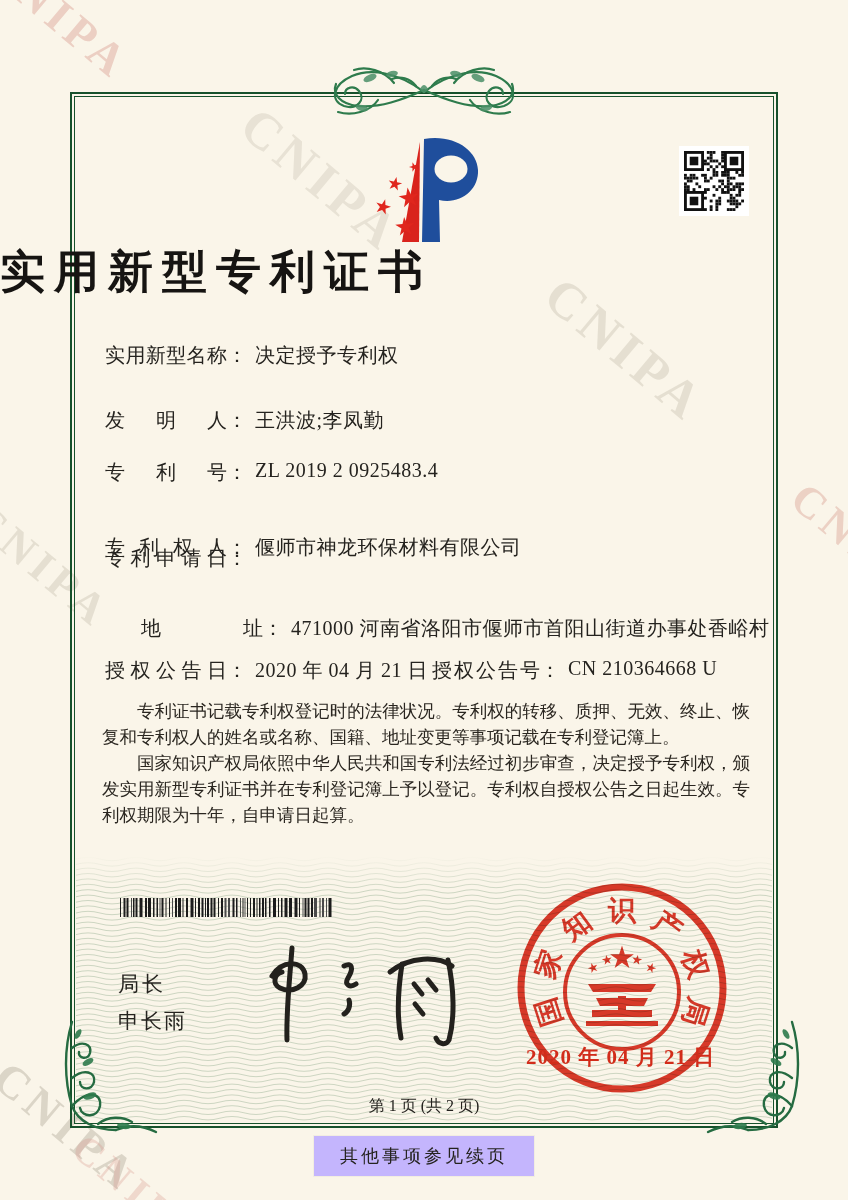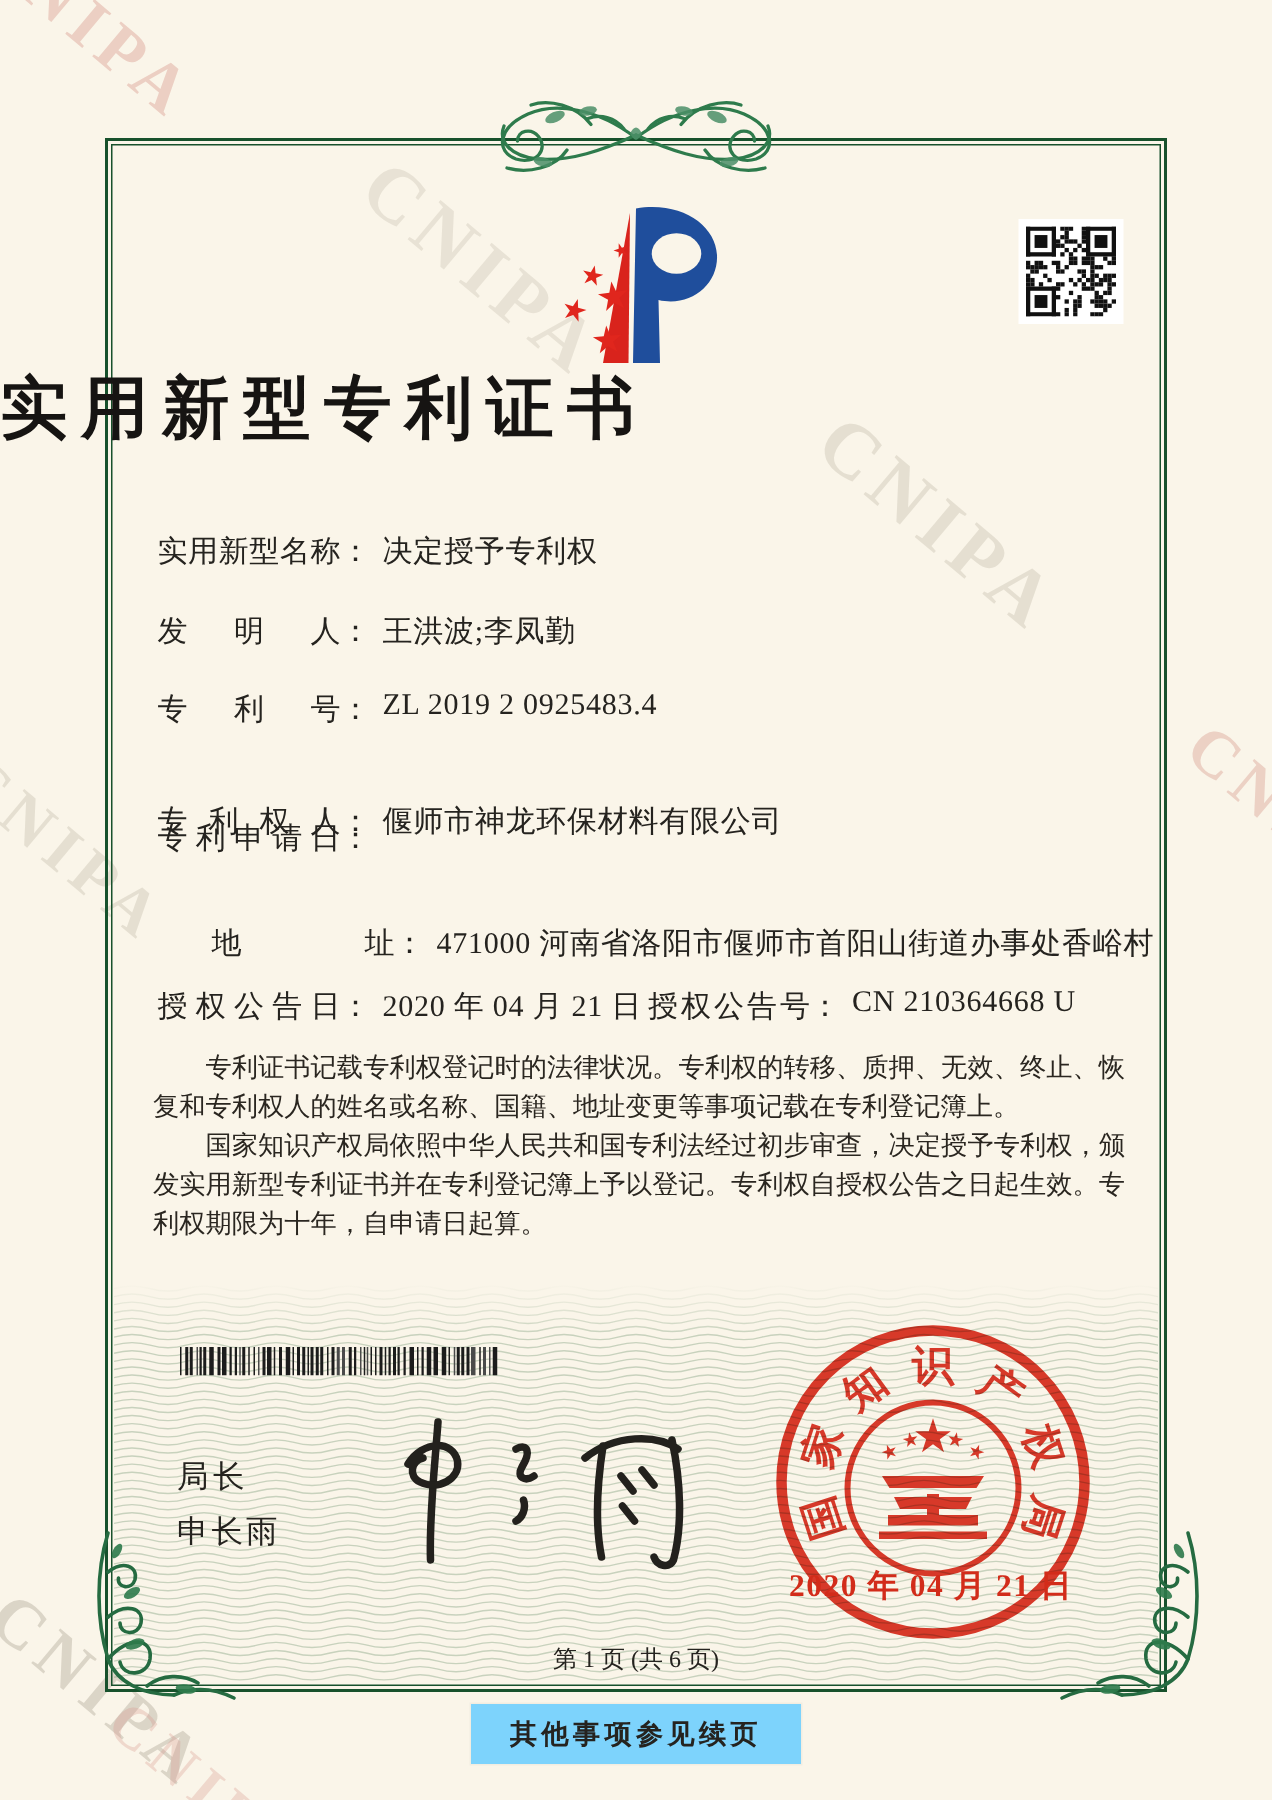--- a/index.html
+++ b/index.html
@@ -34,40 +34,40 @@
   .logo{position:absolute;left:350px;top:134px;}
   .qr{position:absolute;left:679px;top:146px;width:70px;height:70px;background:#fff;
       padding:5px;box-sizing:border-box;}
   .title{position:absolute;left:0;top:242px;width:100%;text-align:left;
          font-size:45px;font-weight:bold;letter-spacing:9px;color:#161412;}
   
   .field{position:absolute;left:105px;font-size:20px;display:flex;align-items:flex-start;}
   .flabel{display:inline-block;width:122px;text-align:justify;text-align-last:justify;}
   .fcolon{display:inline-block;margin-right:8px;}
   .fvalue{display:inline-block;letter-spacing:0.5px;}
-  .f1{top:354px;} .f2{top:407px;} .f3{top:459px;} .f4{top:511px;margin-top:34px;}
+  .f1{top:342px;} .f2{top:407px;} .f3{top:459px;} .f4{top:511px;margin-top:34px;}
   .f5{top:534px;} .f6{top:615px;margin-left:36px;} .f7{top:657px;}
   .field2{position:absolute;left:432px;top:657px;font-size:20px;display:flex;}
   .field2 .flabel{width:108px;}
   
   .body-text{position:absolute;left:102px;top:698px;width:648px;
              font-size:17.5px;line-height:26px;text-align:justify;color:#2a2620;}
   .body-text p{margin:0;text-indent:2em;}
   
   .barcode{position:absolute;left:120px;top:898px;width:216px;height:19px;}
   .role{position:absolute;left:118px;top:970px;font-size:21px;letter-spacing:3px;}
   .signer{position:absolute;left:118px;top:1007px;font-size:21px;letter-spacing:2px;}
   .signature{position:absolute;left:252px;top:938px;}
   .seal{position:absolute;left:510px;top:876px;mix-blend-mode:multiply;}
   .seal-date{position:absolute;left:526px;top:1043px;font-size:21px;color:#d22c1a;
              letter-spacing:1px;font-weight:bold;white-space:nowrap;}
   .page-num{position:absolute;left:0;top:1096px;width:100%;text-align:center;font-size:16px;}
   .note-box{position:absolute;left:50%;top:1136px;transform:translateX(-50%);
-            background:#7dd3fc;padding:8px 26px;font-size:18px;letter-spacing:3px;
-            box-shadow:0 0 0 1px rgba(0,0,0,0.03);font-weight:bold;}
+            background:#c4b5fd;padding:8px 26px;font-size:18px;letter-spacing:3px;
+            box-shadow:0 0 0 1px rgba(0,0,0,0.03);}
   .orn{position:absolute;pointer-events:none;}
   .orn-top{left:274px;top:56px;}
   .orn-bl{left:38px;top:1018px;}
   .orn-br{left:698px;top:1018px;transform:scaleX(-1);}
 </style>
 </head>
 <body>
 
 <div class="page">
 
@@ -508,16 +508,16 @@
         <path d="M-34,-10 L34,-10 L29,-2 L-29,-2 Z"></path>
         <path d="M-26,4 L26,4 L22,12 L-22,12 Z"></path>
         <rect x="-30" y="16" width="60" height="7"></rect>
         <rect x="-36" y="27" width="72" height="5"></rect>
         <rect x="-4" y="2" width="8" height="14"></rect>
       </g>
     </g>
   </svg>
   <div class="seal-date">2020 年 04 月 21 日</div>
 
-  <div class="page-num">第 1 页 (共 6 页)</div>
+  <div class="page-num">第 1 页 (共 2 页)</div>
   <div class="note-box">其他事项参见续页</div>
 
 </div>
 
 </body></html>

